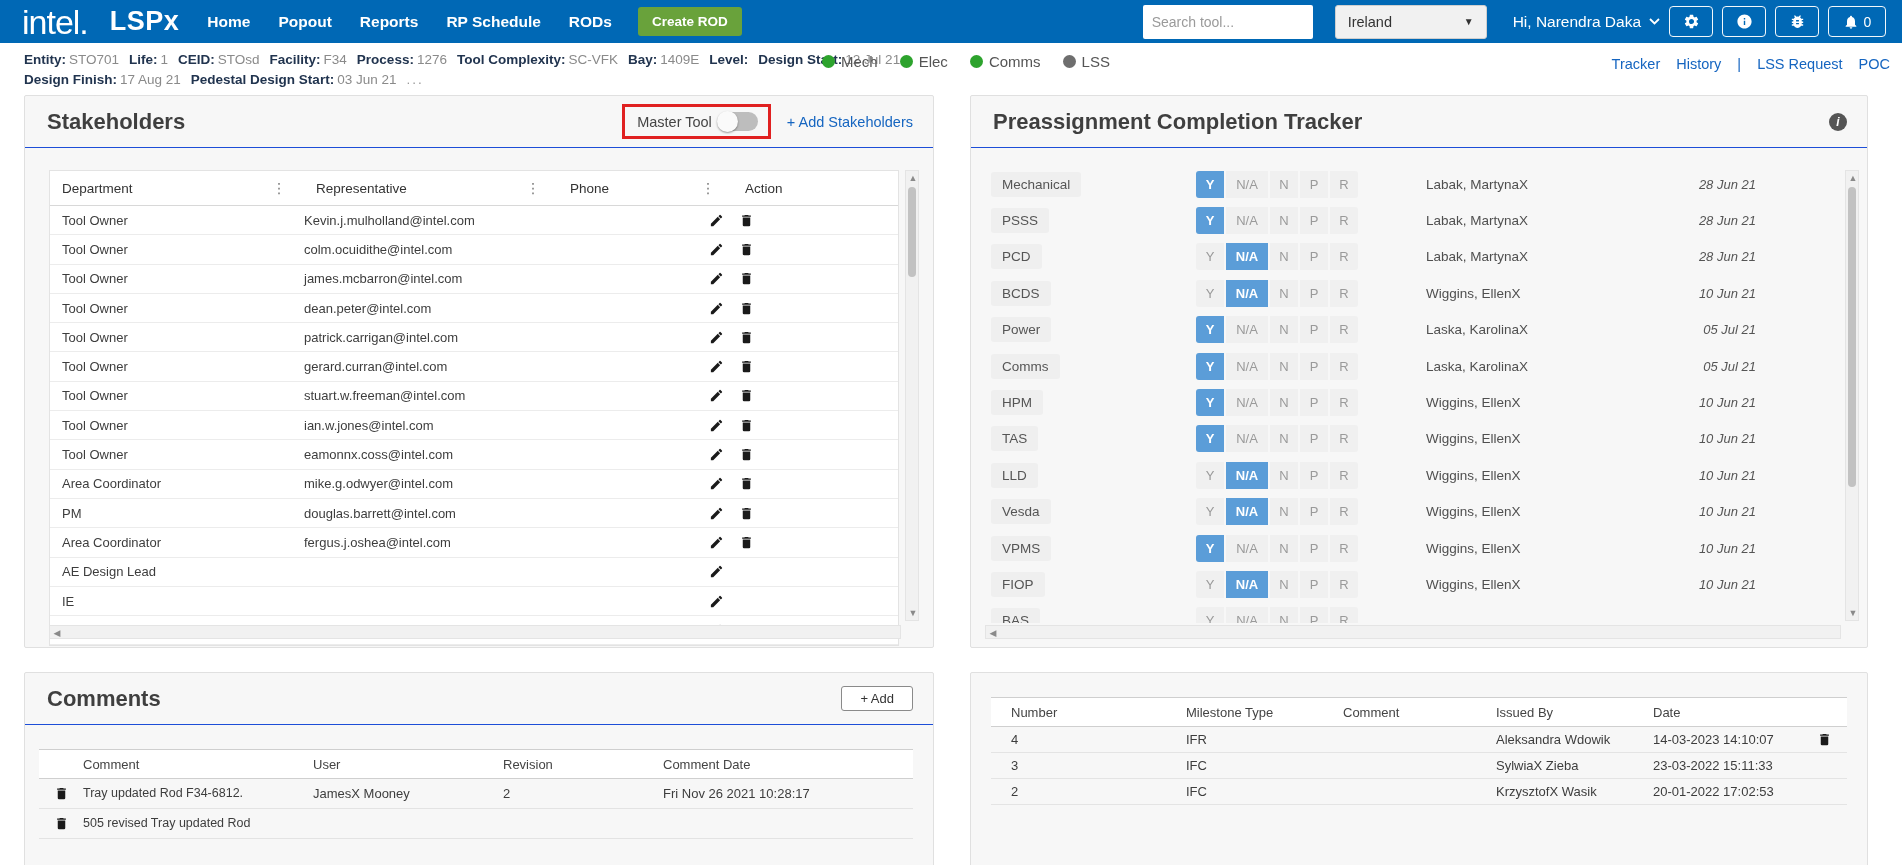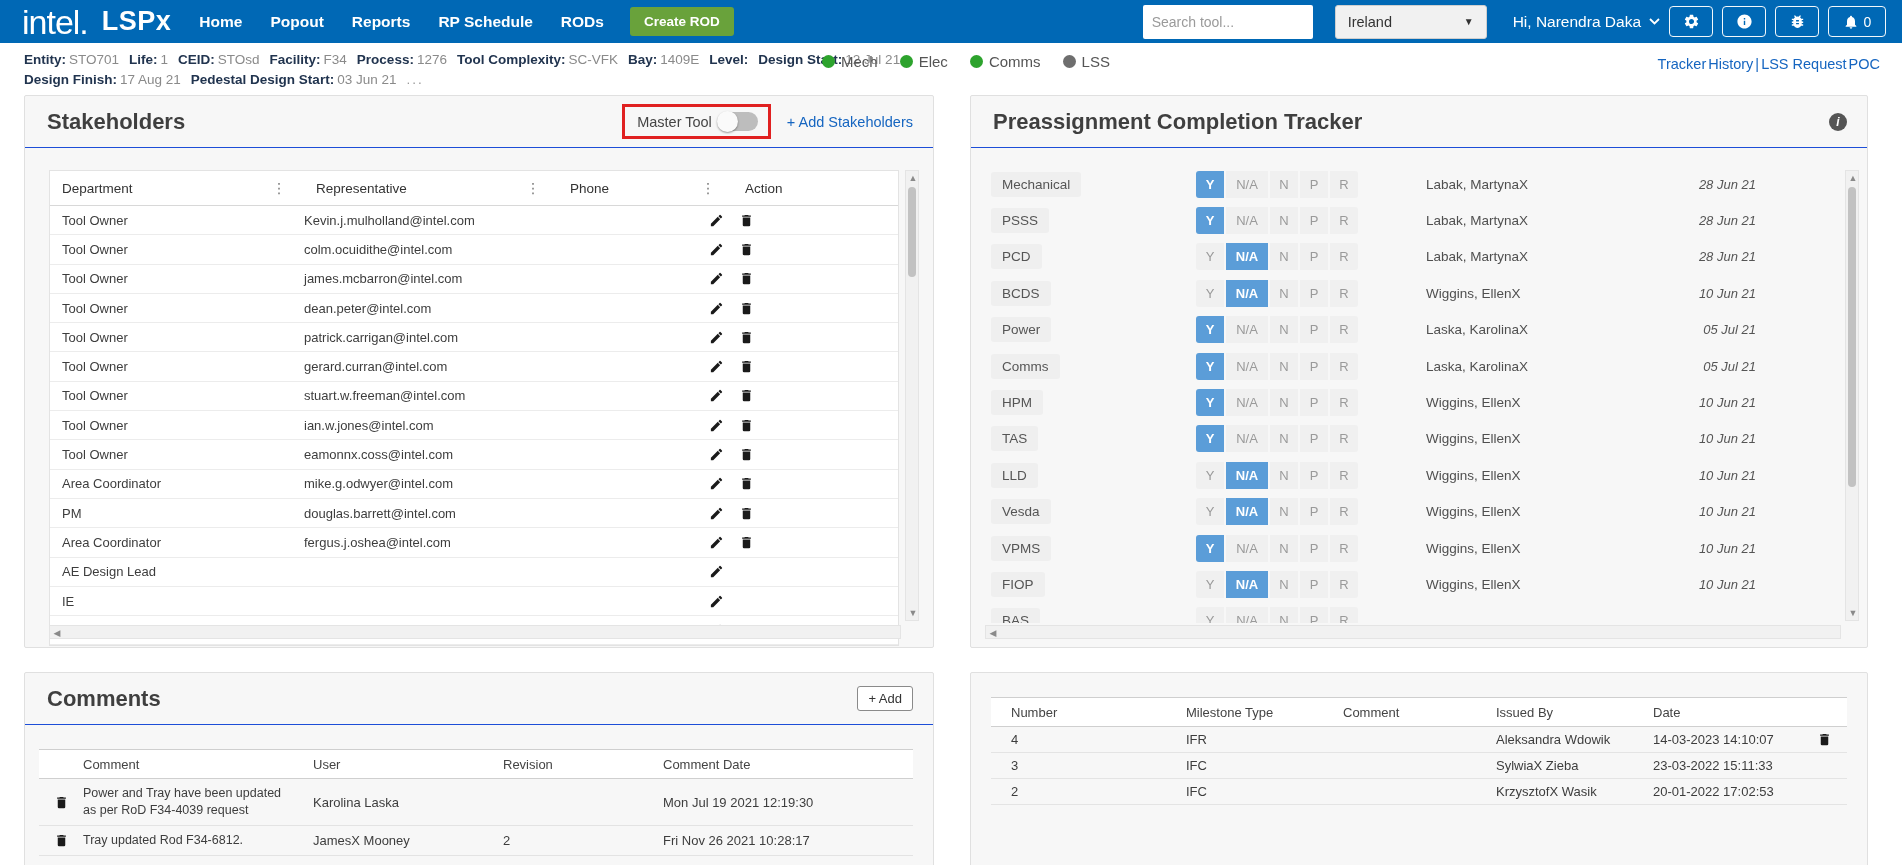--- a/index.html
+++ b/index.html
@@ -4,21 +4,21 @@
 <style>
   * { margin:0; padding:0; box-sizing:border-box; }
   html,body { width:1902px; height:865px; overflow:hidden; background:#ffffff;
     font-family:"Liberation Sans", sans-serif; }
   body { position:relative; }
 
   
   .navbar { position:absolute; left:0; top:0; width:1902px; height:43px;
     background:#0068B5; display:flex; align-items:center; padding:0 16px 0 22px; }
   .logo { color:#fff; font-size:34px; font-weight:400; letter-spacing:-1px; line-height:1; }
-  .appname { color:#fff; font-size:27px; font-weight:700; margin-left:14px; letter-spacing:.5px; }
+  .appname { color:#fff; font-size:27px; font-weight:700; margin-left:22px; letter-spacing:.5px; }
   .nav-links { display:flex; align-items:center; margin-left:28px; gap:28px; }
   .nav-link { color:#fff; font-size:15.5px; font-weight:600; text-decoration:none; cursor:pointer; }
   .create-rod { margin-left:26px; background:#69A23B; color:#fff; border:none; border-radius:3px;
     font-size:13.5px; font-weight:700; padding:7px 14px; cursor:pointer; font-family:inherit; }
   .nav-right { margin-left:auto; display:flex; align-items:center; }
   .search-input { width:170px; height:34px; border:none; border-radius:2px; padding:0 9px;
     font-size:14px; font-family:inherit; color:#333; outline:none; }
   .search-input::placeholder { color:#9a9a9a; }
   .region-select { margin-left:22px; width:152px; height:34px; background:#f1f1f1; border:1px solid #cfcfcf;
     border-radius:3px; display:flex; align-items:center; padding:0 12px; font-size:14.5px; color:#333; cursor:pointer; }
@@ -34,21 +34,21 @@
   .infobar { position:absolute; left:0; top:43px; width:1902px; height:52px; background:#fff; }
   .info-lines { position:absolute; left:24px; top:7px; }
   .info-line { font-size:13.5px; line-height:20px; white-space:nowrap; }
   .info-field { margin-right:10px; }
   .info-label { color:#21344f; font-weight:700; }
   .info-value { color:#8a8a8a; margin-left:3px; }
   .info-ellipsis { color:#9a9a9a; letter-spacing:2px; }
   .legend { position:absolute; left:822px; top:10px; display:flex; align-items:center; gap:22px; }
   .legend-item { display:flex; align-items:center; gap:6px; font-size:15px; color:#555; }
   .legend-dot { width:13px; height:13px; border-radius:50%; display:inline-block; }
-  .info-links { position:absolute; right:22px; top:13px; display:flex; align-items:center; gap:2px; }
+  .info-links { position:absolute; right:12px; top:13px; display:flex; align-items:center; gap:16px; }
   .info-link { color:#1565C0; font-size:14.5px; text-decoration:none; cursor:pointer; }
   .link-sep { color:#1565C0; font-size:14.5px; }
 
   
   .panel { position:absolute; background:#f7f7f7; border:1px solid #e0e0e0; border-radius:2px; }
   .panel-header { display:flex; align-items:center; height:52px; padding:0 20px 0 22px;
     border-bottom:1px solid #1d4ed8; position:relative; }
   .panel-title { font-size:22px; font-weight:700; color:#3f3f3f; }
   #stakeholders-panel { left:24px; top:95px;  width:910px; height:553px; }
   #tracker-panel      { left:970px; top:95px; width:898px; height:553px; }
@@ -97,21 +97,21 @@
     cursor:pointer; min-width:28px; }
   .trk-opt.wide { min-width:42px; }
   .trk-opt:first-child { border-radius:3px 0 0 3px; }
   .trk-opt:last-child { border-radius:0 3px 3px 0; }
   .trk-opt.selected { background:#5B9DD8; color:#fff; font-weight:700; }
   .trk-by { margin-left:55px; width:230px; font-size:13.5px; color:#4f4f4f; }
   .trk-date { width:100px; text-align:right; font-size:13px; font-style:italic; color:#555; }
 
   
   .add-btn { margin-left:auto; background:#fff; border:1px solid #8a8a8a; border-radius:3px;
-    color:#333; font-size:13px; padding:4px 10px; cursor:pointer; font-family:inherit; }
+    color:#333; font-size:13px; padding:4px 18px; cursor:pointer; font-family:inherit; }
   .cm-band { margin:24px 20px 0 14px; background:#fff; border-top:1px solid #cfcfcf; border-bottom:1px solid #cfcfcf;
     display:grid; grid-template-columns:44px 230px 190px 160px 1fr; height:30px; align-items:center; }
   .cm-hcell { font-size:13px; color:#444; }
   .cm-rows { margin:0 20px 0 14px; }
   .cm-row { display:grid; grid-template-columns:44px 230px 190px 160px 1fr; align-items:center;
     border-bottom:1px solid #e3e3e3; padding:6px 0; min-height:30px; }
   .cm-comment { font-size:12.5px; color:#3d3d3d; line-height:17px; width:210px; }
   .cm-cell { font-size:13px; color:#3d3d3d; }
   .cm-trash { display:flex; justify-content:center; cursor:pointer; }
 
@@ -664,31 +664,20 @@
       <div class="cm-hcell">Revision</div>
       <div class="cm-hcell">Comment Date</div>
     </div>
   <div class="cm-rows" id="cm-rows">
       <div class="cm-row">
         <span class="cm-trash">
           <svg width="15" height="15" viewBox="0 0 24 24" fill="#1a1a1a">
             <path d="M6 19a2 2 0 0 0 2 2h8a2 2 0 0 0 2-2V7H6v12zM19 4h-3.5l-1-1h-5l-1 1H5v2h14V4z"></path>
           </svg>
         </span>
-        <div class="cm-comment">Power and Tray have been updated as per RoD F34-4039 request</div>
-        <div class="cm-cell">Karolina Laska</div>
-        <div class="cm-cell"></div>
-        <div class="cm-cell">Mon Jul 19 2021 12:19:30</div>
-      </div>
-      <div class="cm-row">
-        <span class="cm-trash">
-          <svg width="15" height="15" viewBox="0 0 24 24" fill="#1a1a1a">
-            <path d="M6 19a2 2 0 0 0 2 2h8a2 2 0 0 0 2-2V7H6v12zM19 4h-3.5l-1-1h-5l-1 1H5v2h14V4z"></path>
-          </svg>
-        </span>
         <div class="cm-comment">Tray updated Rod F34-6812.</div>
         <div class="cm-cell">JamesX Mooney</div>
         <div class="cm-cell">2</div>
         <div class="cm-cell">Fri Nov 26 2021 10:28:17</div>
       </div>
       <div class="cm-row">
         <span class="cm-trash">
           <svg width="15" height="15" viewBox="0 0 24 24" fill="#1a1a1a">
             <path d="M6 19a2 2 0 0 0 2 2h8a2 2 0 0 0 2-2V7H6v12zM19 4h-3.5l-1-1h-5l-1 1H5v2h14V4z"></path>
           </svg>

